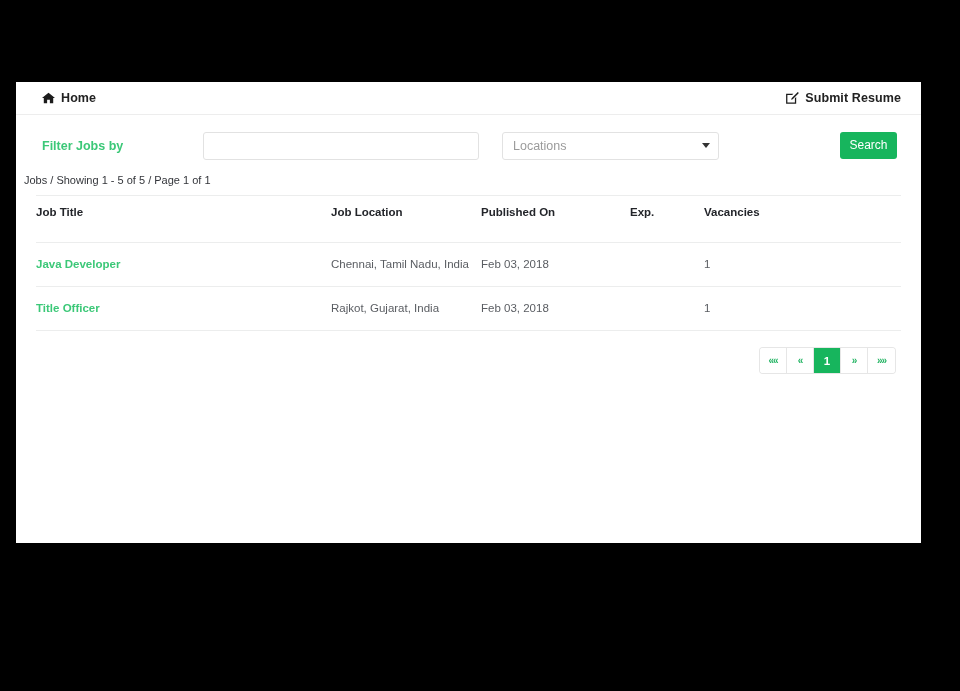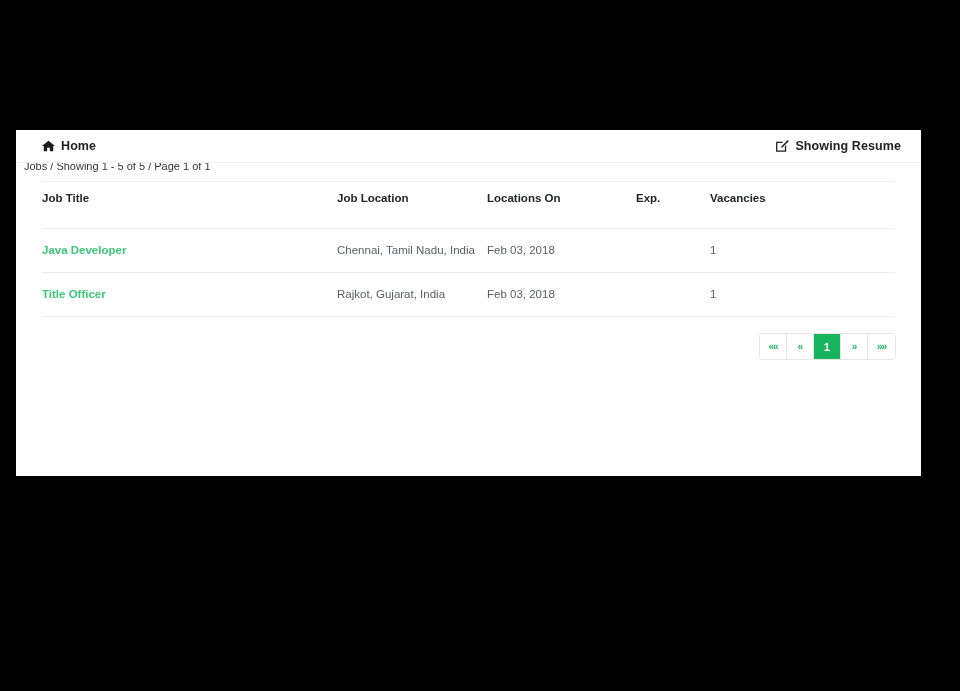--- a/index.html
+++ b/index.html
@@ -17,23 +17,22 @@
     height: 691px;
     background: #000000;
   }
 
   
   #panel {
     position: absolute;
     left: 16px;
     top: 82px;
     width: 905px;
-    height: 346px;
+    height: 461px;
     background: #ffffff;
-    margin-top: 48px;
   }
 
   
   .topbar {
     position: relative;
     height: 33px;
     border-bottom: 1px solid #ededed;
     padding: 0 20px 0 26px;
     display: flex;
     align-items: center;
@@ -130,21 +129,21 @@
   
   .summary {
     padding: 0 8px;
     margin-top: -3px;
     font-size: 11px;
     font-weight: normal;
     color: #33353a;
   }
 
   
-  .tbl-wrap { padding: 0 26px; margin-top: 9px; }
+  .tbl-wrap { padding: 0 20px; margin-top: 9px; }
   table.jobs {
     width: 100%;
     border-collapse: collapse;
     table-layout: fixed;
   }
   table.jobs th {
     text-align: left;
     font-size: 11.5px;
     font-weight: bold;
     color: #23252a;
@@ -227,42 +226,56 @@
         <span>Home</span>
       </div>
 
       <div class="topbar-right">
         <span class="ic">
           <svg width="13" height="12" viewBox="0 0 16 15">
             <path fill="#1c1c1c" d="M0 2.2h9.1l-1.6 1.6H1.6v9.4h9.4V7.9l1.6-1.6v8.3H0z"></path>
             <path fill="#1c1c1c" d="M14.6 0l1.4 1.4-7.7 7.7-2.1.7.7-2.1z"></path>
           </svg>
         </span>
-        <span>Showing Resume</span>
+        <span>Submit Resume</span>
       </div>
     </div>
 
+    <div class="filter-row">
+      <div class="filter-label">Filter Jobs by</div>
+
+      <input class="search-input" type="text" value="" placeholder="" style="">
+
+      <div class="loc-wrap">
+        <div class="loc-select">
+          <span>Locations</span>
+        </div>
+        <span class="loc-caret"></span>
+      </div>
+
+      <button class="search-btn">Search</button>
+    </div>
 
     <div class="summary">Jobs / Showing 1 - 5 of 5 / Page 1 of 1</div>
 
     <div class="tbl-wrap">
       <table class="jobs">
         <colgroup>
           <col class="c-title">
             <col class="c-loc">
             <col class="c-pub">
             <col class="c-exp">
             <col class="c-vac">
             <col class="c-pad">
         </colgroup>
         <thead>
           <tr>
             <th>Job Title</th>
             <th>Job Location</th>
-            <th>Locations On</th>
+            <th>Published On</th>
             <th>Exp.</th>
             <th>Vacancies</th>
             <th></th>
           </tr>
         </thead>
         <tbody id="jobs-body">
             <tr>
               <td class="title"><a>Java Developer</a></td>
               <td>Chennai, Tamil Nadu, India</td>
               <td>Feb 03, 2018</td>

